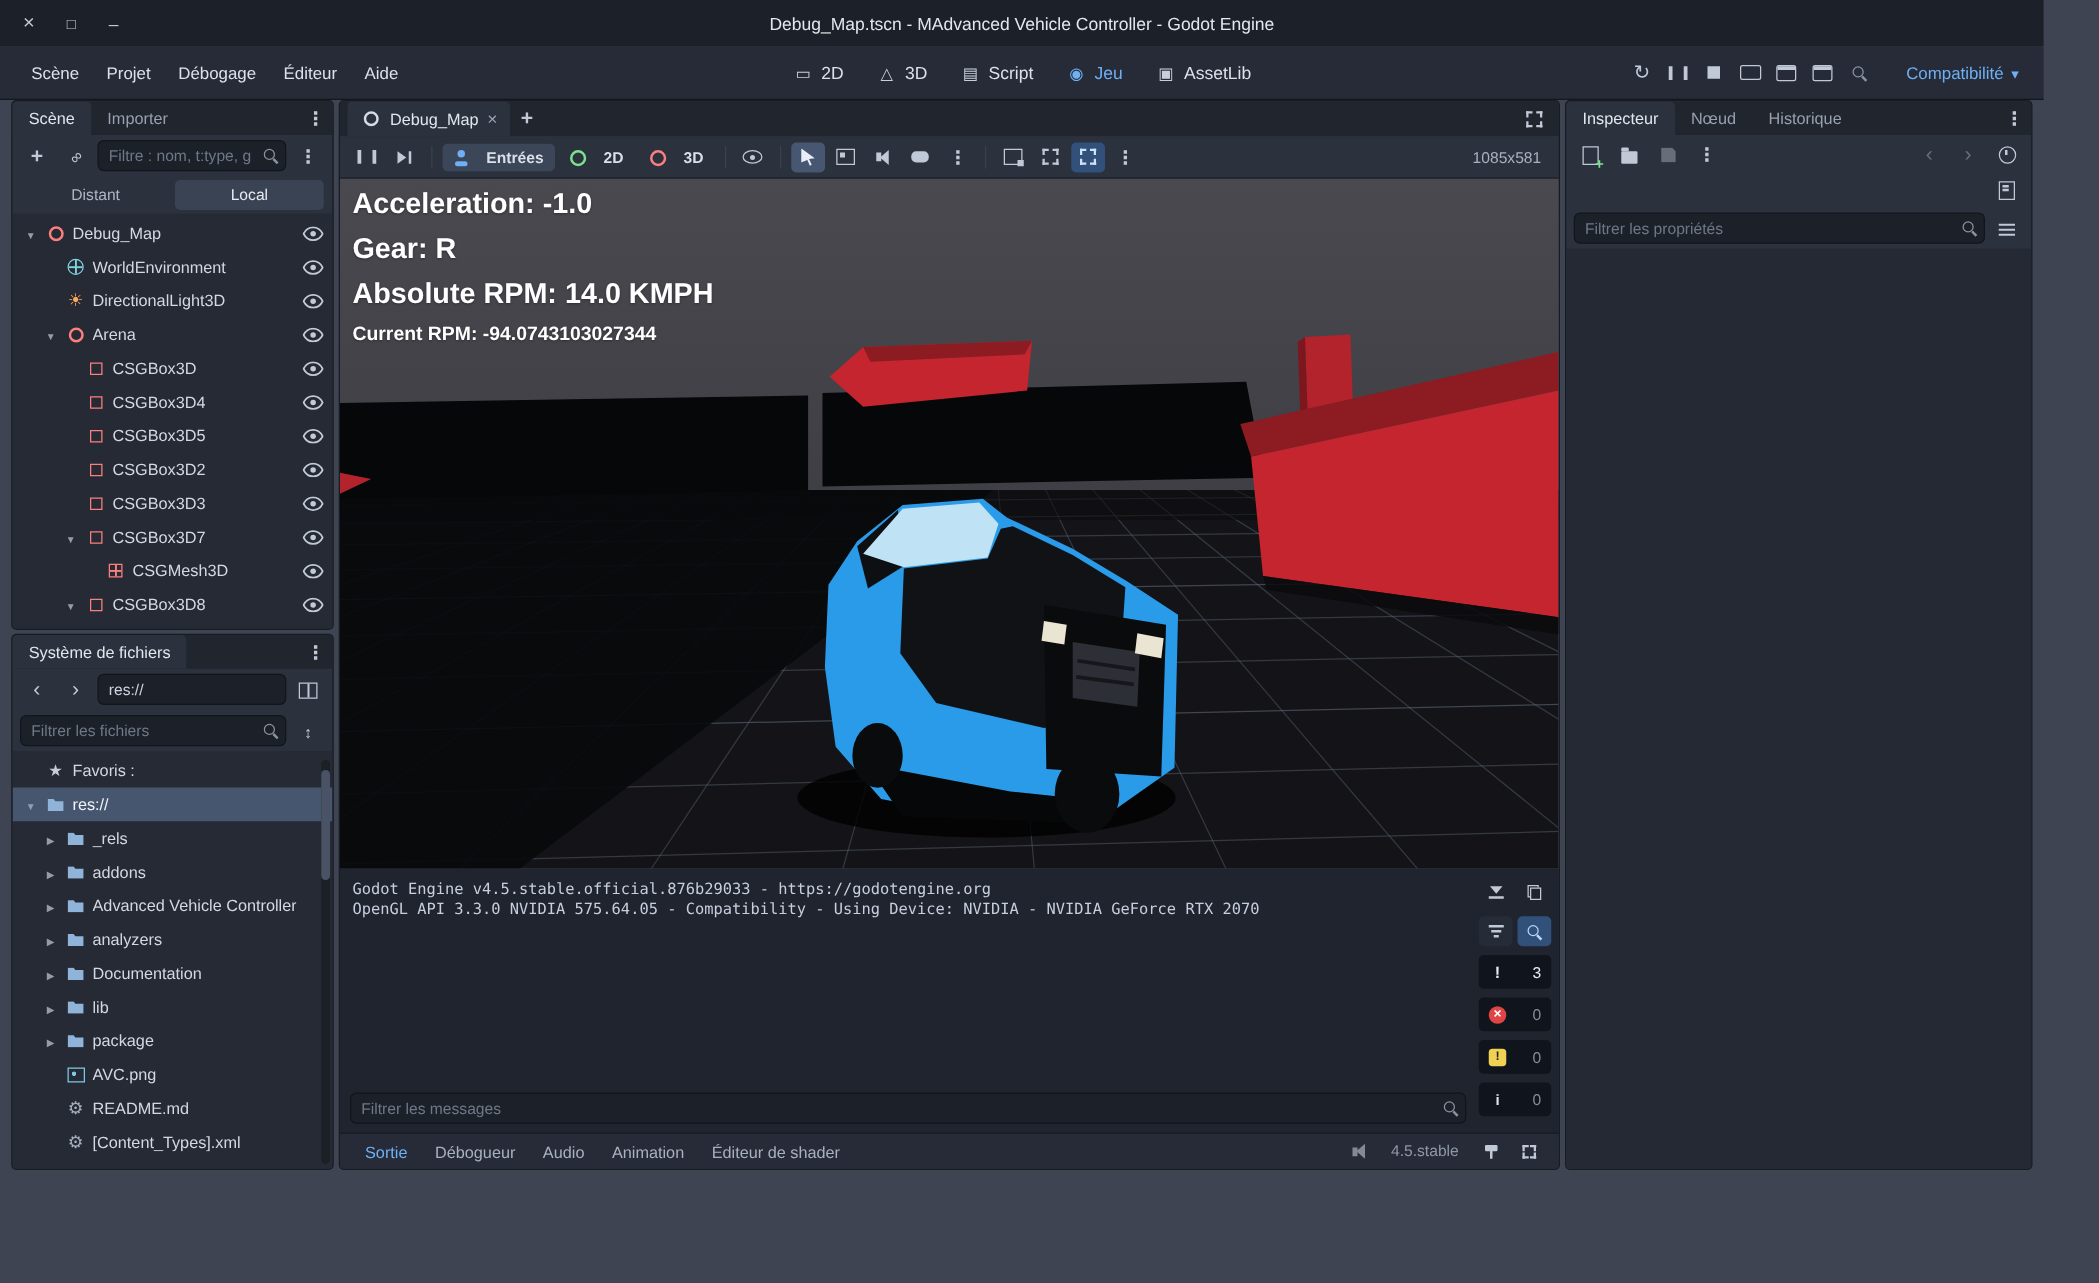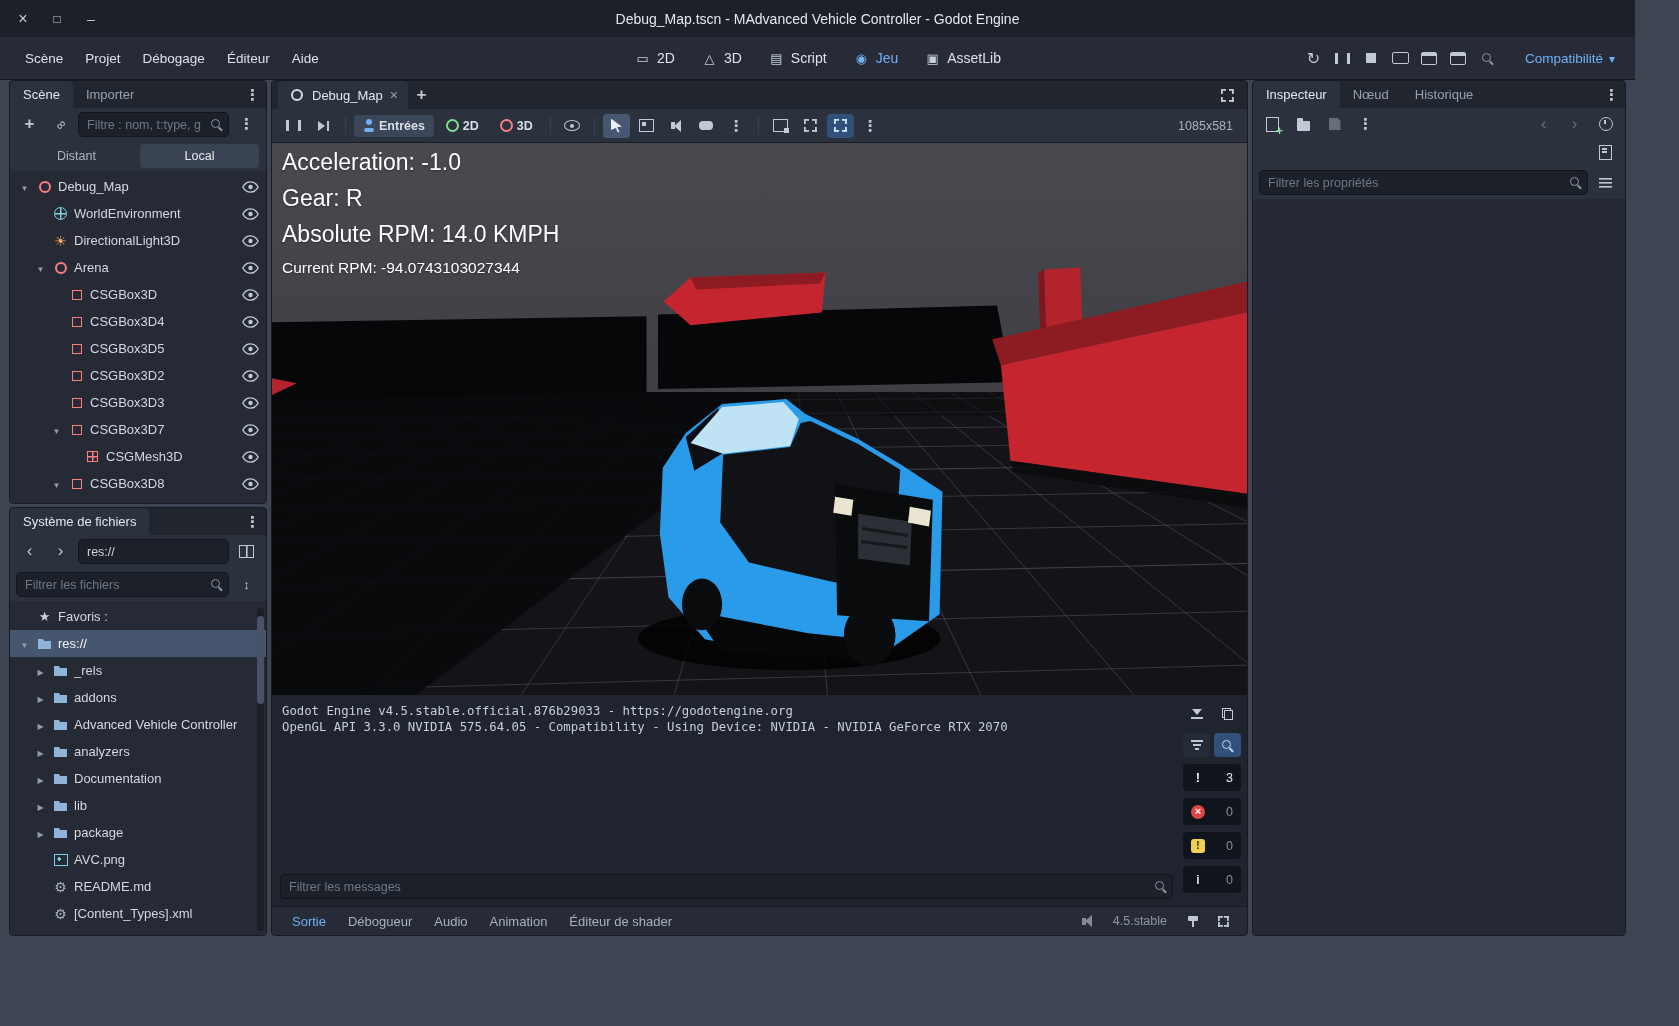--- a/index.html
+++ b/index.html
@@ -117,21 +117,21 @@
   
   .content{position:absolute;top:80px;left:9px;right:9px;height:856px;display:flex;gap:4px}
   .dock-left{width:258px;flex:none;display:flex;flex-direction:column;gap:3px}
   .panel{background:#2b313d;border:1px solid #171b22;border-radius:4px;overflow:hidden;display:flex;flex-direction:column;box-sizing:border-box}
   .scene-panel{height:424px;flex:none}
   .fs-panel{flex:1;position:relative}
   .dock-tabs{display:flex;align-items:stretch;background:#20252e;height:27px;flex:none}
   .dock-tab{display:flex;align-items:center;padding:0 13px;font-size:13px;color:#98a1b1;border-radius:4px 4px 0 0}
   .dock-tab.active{background:#2b313d;color:#e3e7ee}
   .dock-tabs .ic{margin-left:auto;align-self:center}
-  .row{display:flex;align-items:flex-start;gap:4px;padding:4px 6px;flex:none}
+  .row{display:flex;align-items:flex-end;gap:4px;padding:4px 6px;flex:none}
   .field{position:relative;flex:1;min-width:0}
   .field input{width:100%;box-sizing:border-box;height:25px;background:#1b2029;border:1px solid #12151b;border-radius:5px;
     color:#ccd2de;font:12.5px "Liberation Sans","DejaVu Sans",sans-serif;padding:0 24px 0 8px;outline:none}
   .field input::placeholder{color:#6f7887}
   .field .mag{position:absolute;right:6px;top:6px}
   .field.noicon input{padding-right:8px}
   .seg{display:flex;gap:4px;padding:3px 7px}
   .seg-btn{flex:1;height:24px;border:none;border-radius:4px;background:transparent;color:#aeb5c3;
     font:12.5px "Liberation Sans","DejaVu Sans",sans-serif;cursor:pointer}
   .seg-btn.selected{background:#3a4354;color:#e7eaf0}
@@ -162,28 +162,28 @@
   .gi-gearfile::before{content:"⚙";color:#a8b0bf;font-size:14px}
   .gi-scene::before{content:"";width:8px;height:8px;border:2px solid #d5dae3;border-radius:50%}
   .vscroll{position:absolute;right:2px;top:100px;bottom:4px;width:7px;background:#1b2027;border-radius:4px}
   .vscroll .thumb{position:absolute;top:8px;left:0;width:7px;height:88px;background:#4a5365;border-radius:4px}
   
   .dock-center{flex:1;display:flex;flex-direction:column;background:#2b313d;border:1px solid #171b22;border-radius:4px;overflow:hidden;min-width:0}
   .scene-tabbar{height:28px;background:#20252e;display:flex;align-items:center;flex:none;padding-right:6px}
   .scene-tab{display:flex;align-items:center;gap:7px;background:#2b313d;height:100%;padding:0 10px;margin-left:6px;
     border-radius:4px 4px 0 0;font-size:13px;color:#e2e6ed;box-sizing:border-box}
   .game-toolbar{height:33px;background:#2b313d;border-bottom:1px solid #171b22;display:flex;align-items:center;padding:0 8px;gap:3px;flex:none}
-  .tb-btn{display:flex;align-items:flex-start;gap:4px;background:transparent;border:none;color:#dadfe8;
+  .tb-btn{display:flex;align-items:flex-end;gap:14px;background:transparent;border:none;color:#dadfe8;
     font:600 12.5px "Liberation Sans","DejaVu Sans",sans-serif;padding:4px 9px;border-radius:4px;cursor:pointer}
   .tb-btn.active{background:#3b4658}
   .res-label{color:#a9b1bf;font-size:12.5px;margin-right:6px}
   .viewport{height:552px;position:relative;overflow:hidden;background:#454349;flex:none}
   .viewport svg{position:absolute;inset:0;width:100%;height:100%;display:block}
   .hud{position:absolute;left:10px;top:6px;color:var(--hud-white)}
-  .hud-line{font-weight:400;text-shadow:0 1px 2px rgba(0,0,0,.35)}
+  .hud-line{font-weight:700;text-shadow:0 1px 2px rgba(0,0,0,.35)}
   .hud-line.s-lg{font-size:23px;margin-bottom:9px}
   .hud-line.s-sm{font-size:15.5px;margin-top:11px}
   
   .output-panel{flex:1;background:#1f242e;position:relative;border-bottom:1px solid #171b22;min-height:0}
   .log{padding:8px 76px 8px 10px;font-family:"DejaVu Sans Mono","Liberation Mono",monospace;font-size:12.3px;
     line-height:16px;color:#c7cede}
   .msg-filter{position:absolute;left:8px;right:74px;bottom:7px}
   .out-side{position:absolute;right:6px;top:7px;width:58px;display:flex;flex-direction:column;gap:7px;align-items:flex-end}
   .pair{display:flex;gap:4px}
   .pair.boxed .ic{background:#262c37}

